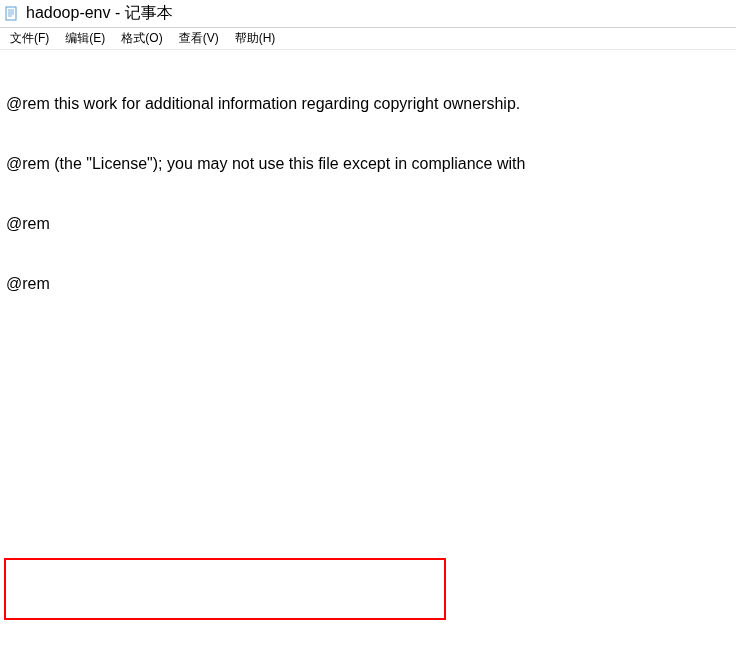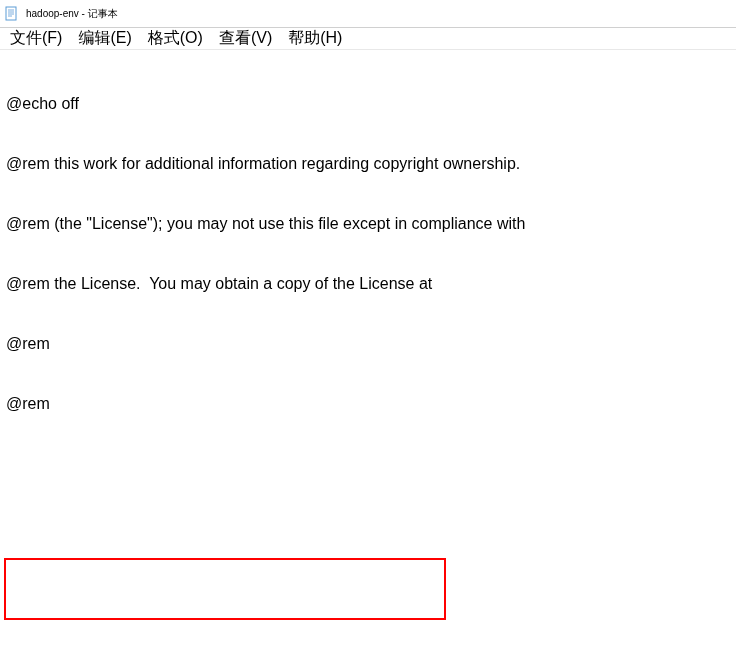--- a/index.html
+++ b/index.html
@@ -24,33 +24,33 @@
     }
     .title-bar-icon {
       width: 16px;
       height: 16px;
       margin-right: 6px;
       display: inline-flex;
       align-items: center;
       justify-content: center;
     }
     .title-text {
-      font-size: 10px;
+      font-size: 16px;
       color: #000000;
     }
     .menu-bar {
       background: #ffffff;
       height: 22px;
       display: flex;
       align-items: center;
       padding: 0 2px;
       border-bottom: 1px solid #e8e8e8;
     }
     .menu-item {
-      font-size: 16px;
+      font-size: 12px;
       color: #000000;
       padding: 2px 8px;
       cursor: default;
     }
     .content-area {
       padding: 4px 6px;
       font-family: "Microsoft YaHei", Arial, sans-serif;
       font-size: 16px;
       line-height: 1.25;
       color: #000000;
@@ -88,24 +88,22 @@
 
 <div class="menu-bar">
   <span class="menu-item">文件(F)</span>
   <span class="menu-item">编辑(E)</span>
   <span class="menu-item">格式(O)</span>
   <span class="menu-item">查看(V)</span>
   <span class="menu-item">帮助(H)</span>
 </div>
 
 <div class="content-area">
-  <span class="text-line">@echo off</span>
   <span class="text-line">@rem this work for additional information regarding copyright ownership.</span>
   <span class="text-line">@rem (the "License"); you may not use this file except in compliance with</span>
-  <span class="text-line">@rem the License.  You may obtain a copy of the License at</span>
   <span class="text-line">@rem</span>
   <span class="text-line">@rem</span>
   
   
   
   
   
   
   
   

